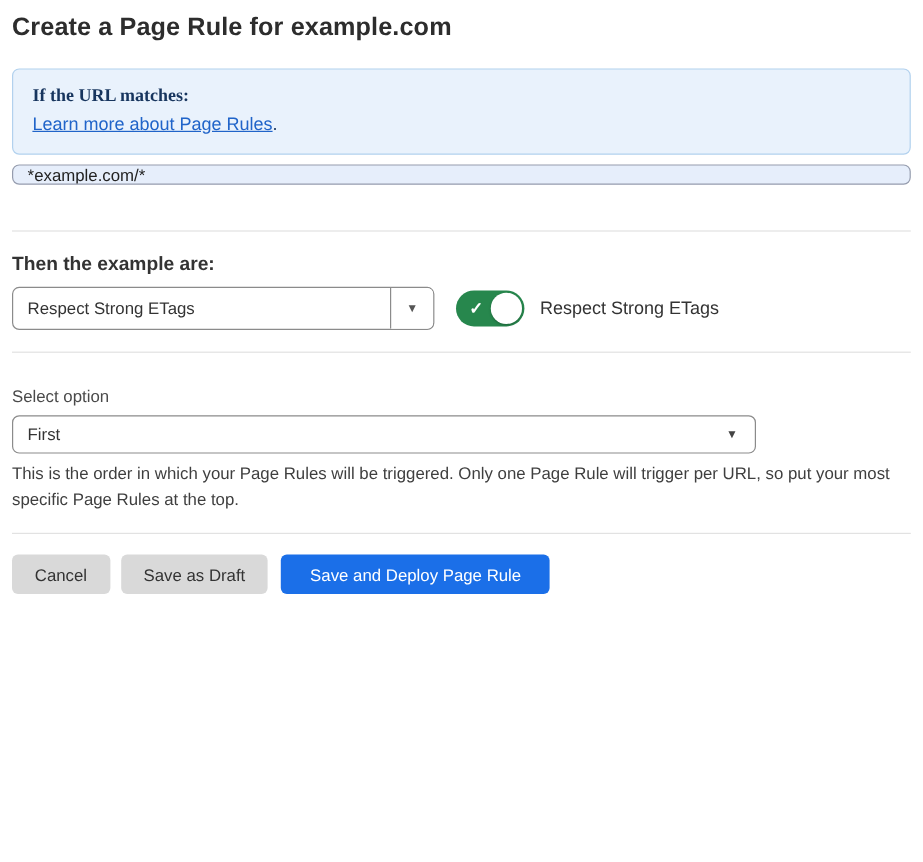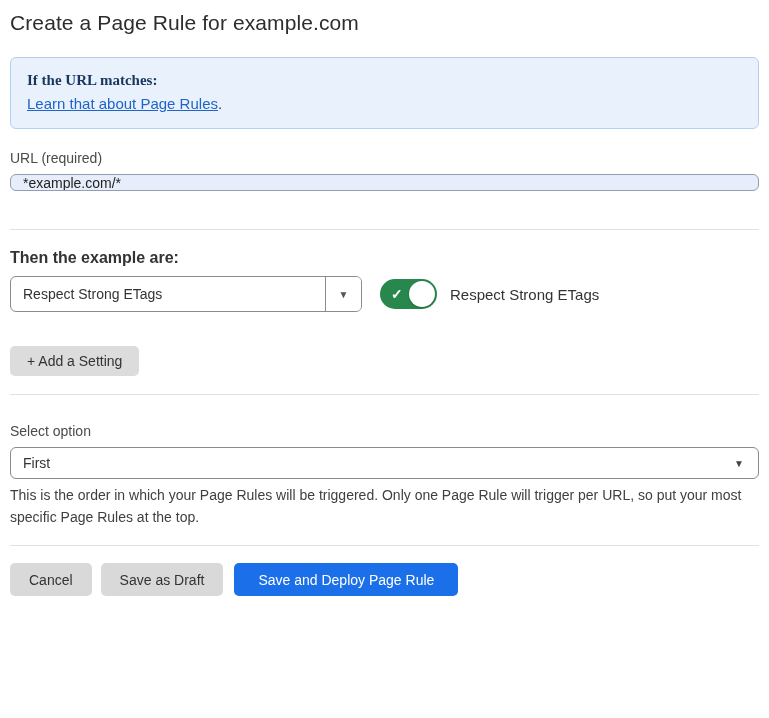--- a/index.html
+++ b/index.html
@@ -9,21 +9,21 @@
     height: 718px;
     font-family: "Liberation Sans", sans-serif;
     color: #2f2f2f;
     overflow: hidden;
   }
   .page { padding: 0 10px; }
 
   .page-title {
     margin-top: 11px;
     font-size: 21px;
-    font-weight: normal;
+    font-weight: bold;
     color: #2d2d2d;
     letter-spacing: 0.1px;
   }
 
   
   .info-box {
     margin-top: 22px;
     background: #e9f2fc;
     border: 1px solid #b2d1ee;
     border-radius: 6px;
@@ -163,21 +163,21 @@
     font-size: 14px;
     color: #333333;
     cursor: pointer;
   }
 
   
   .order-heading { margin-top: 21px; }
   .select-label { margin-top: 28px; }
   .order-select {
     margin-top: 8px;
-    width: 749px;
+    width: 620px;
     height: 32px;
     background: #ffffff;
     border: 1px solid #8b8b8b;
     border-radius: 6px;
     display: flex;
     align-items: center;
     justify-content: space-between;
     padding: 0 14px 0 12px;
     cursor: pointer;
   }
@@ -221,24 +221,23 @@
 </style>
 </head>
 <body>
 
 <div class="page">
 
   <h1 class="page-title">Create a Page Rule for example.com</h1>
 
   <div class="info-box">
     <div class="info-heading">If the URL matches:</div>
-    <div><span class="info-link">Learn that about Page Rules</span><span>.</span></div>
-  </div>
-
-  <div class="field-label">URL (required)</div>
+    <div><span class="info-link">Learn more about Page Rules</span><span>.</span></div>
+  </div>
+
   <input class="url-input" type="text" value="*example.com/*" style="">
 
   <hr class="divider d1">
 
   <h2 class="section-heading">Then the example are:</h2>
 
 
   <div class="setting-row">
     <div class="setting-dropdown">
       <div class="dd-value">Respect Strong ETags</div>
@@ -246,21 +245,20 @@
     </div>
     <div class="toggle-wrap">
       <div class="toggle">
         <span class="check">✓</span>
         <span class="knob"></span>
       </div>
       <span class="toggle-label">Respect Strong ETags</span>
     </div>
   </div>
 
-  <button class="add-setting-btn">+ Add a Setting</button>
 
   <hr class="divider d2">
 
 
   <div class="field-label select-label">Select option</div>
 
   <div class="order-select">
     <span class="sel-value">First</span>
     <span class="sel-arrow">▼</span>
   </div>

